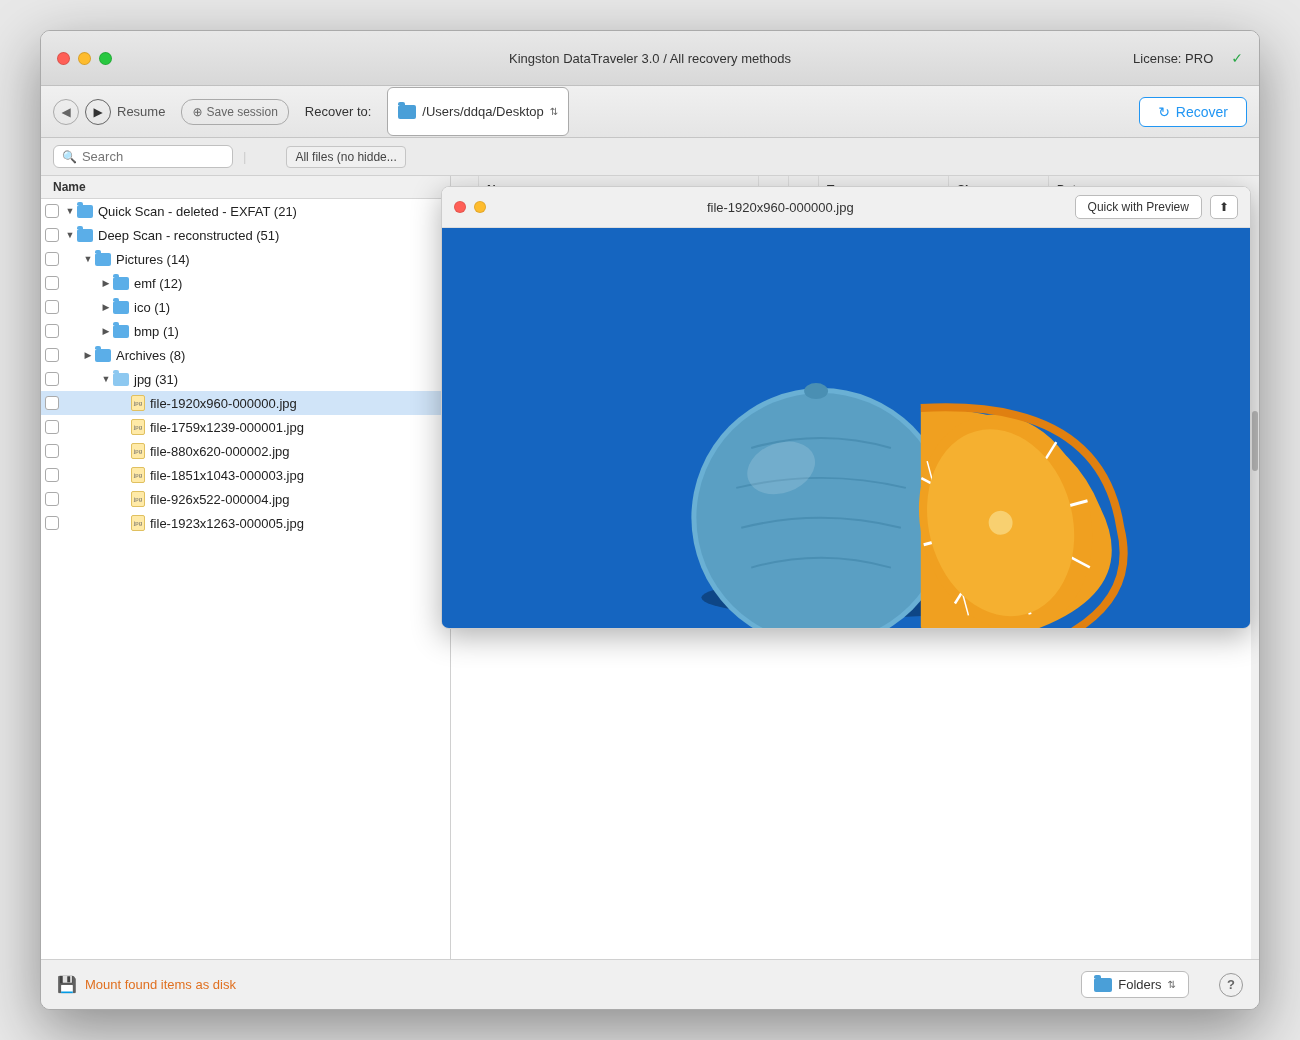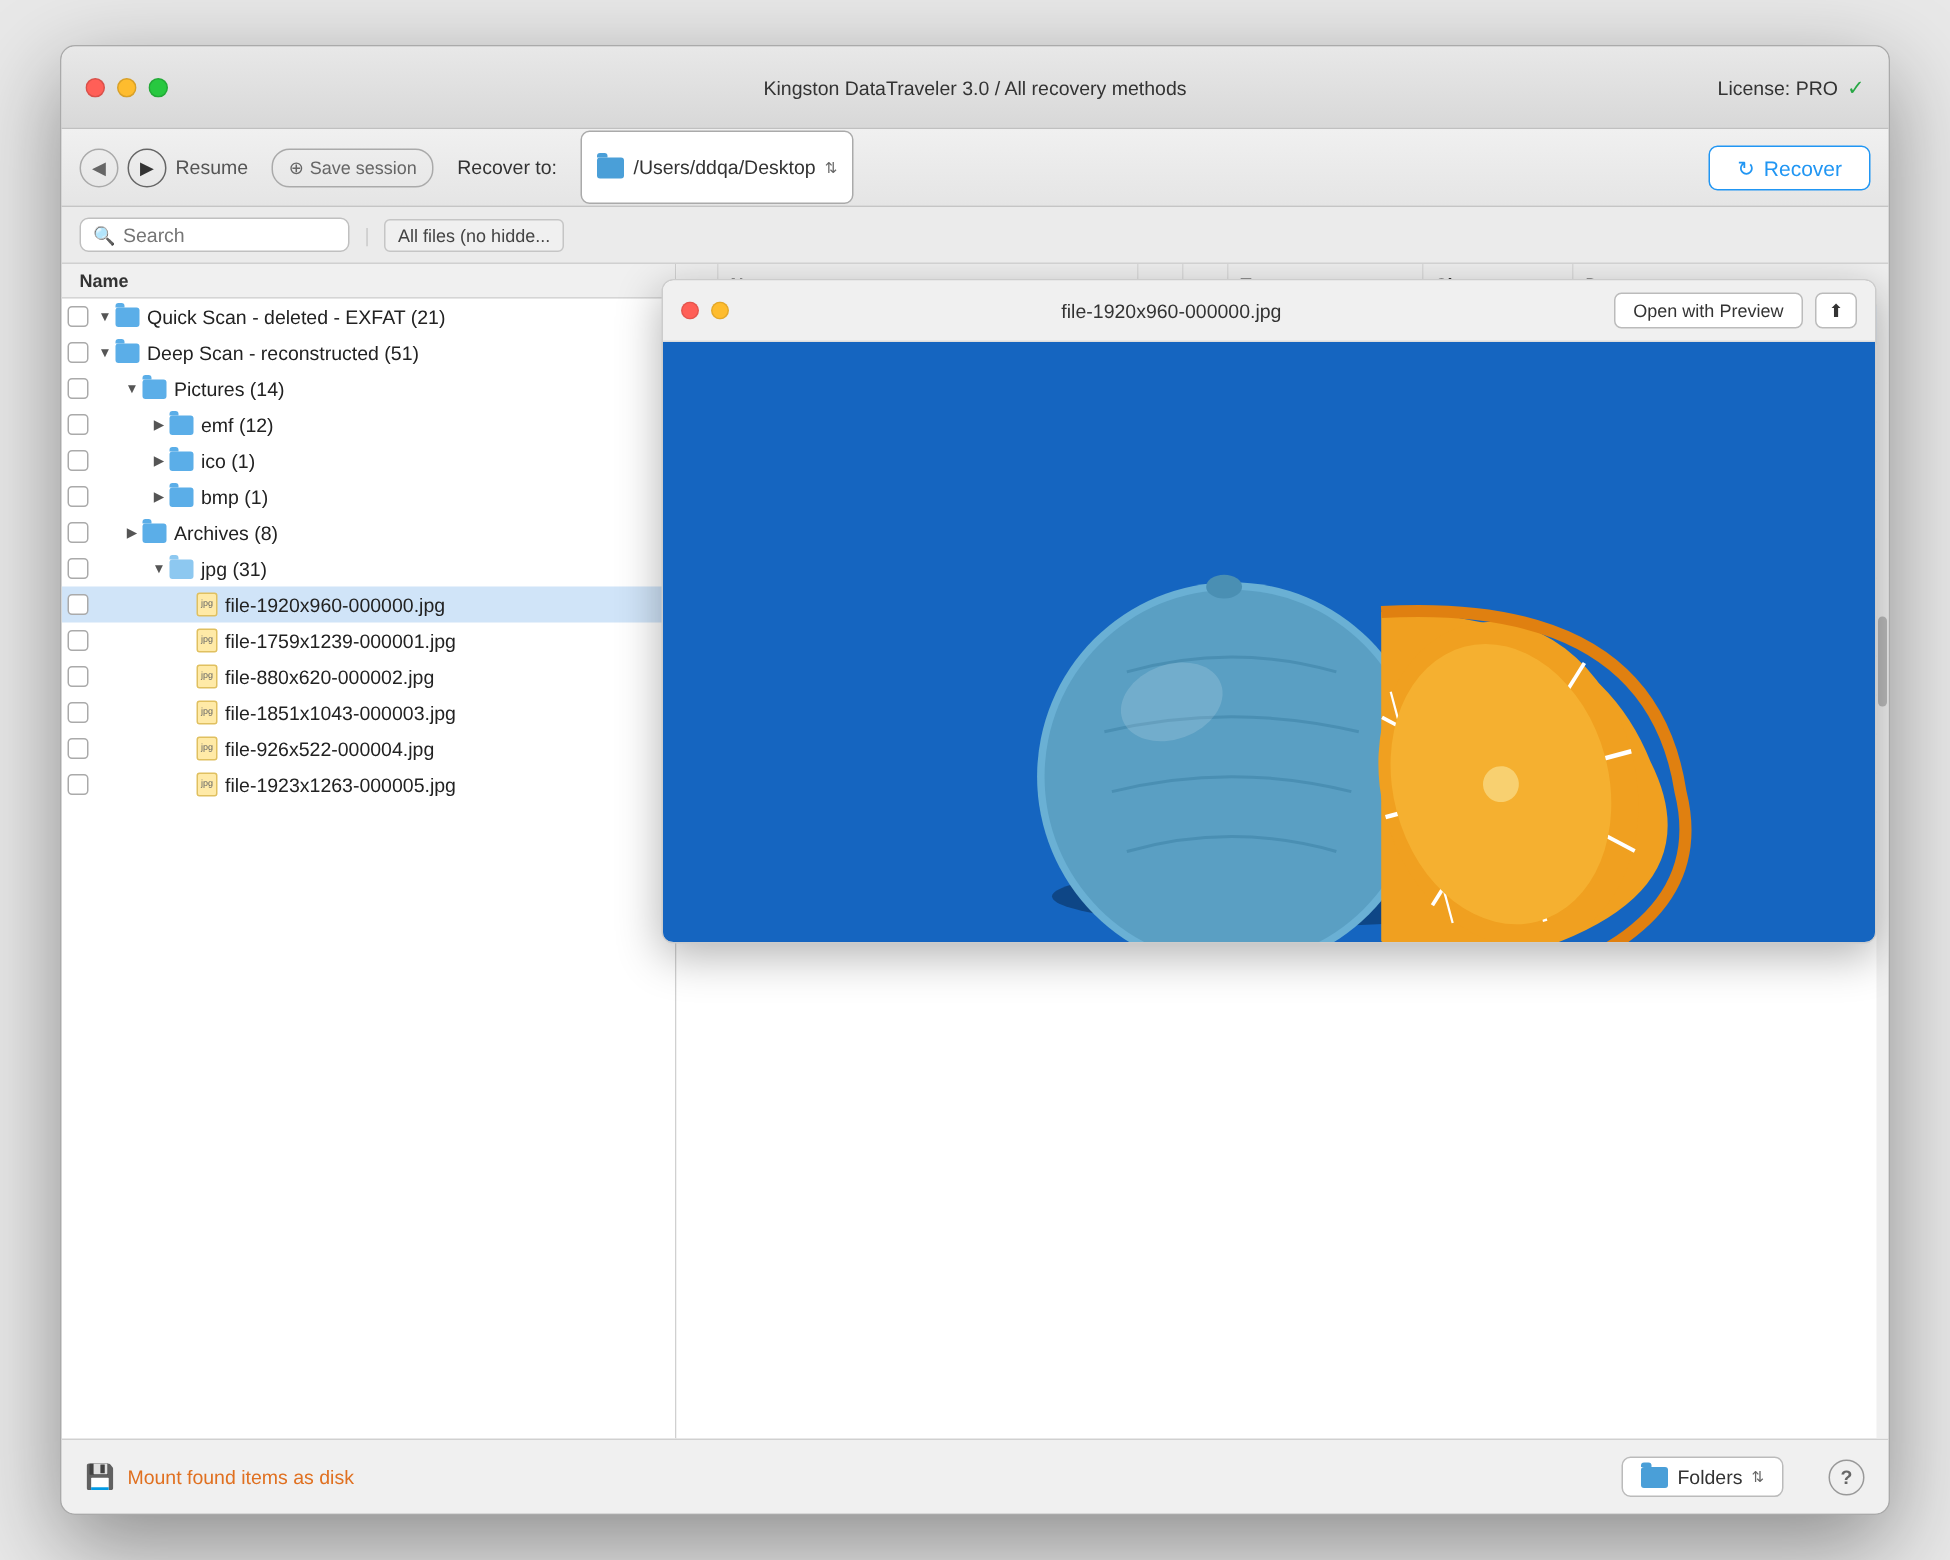--- a/index.html
+++ b/index.html
@@ -56,21 +56,21 @@
       left: 50%;
       transform: translateX(-50%);
       font-size: 13px;
       font-weight: 500;
       color: #333;
     }
     .titlebar-license {
       margin-left: auto;
       display: flex;
       align-items: center;
-      gap: 6px;
+      gap: 18px;
       color: #333;
       font-size: 13px;
     }
     .license-pro-badge {
       color: #28a745;
       font-size: 14px;
     }
 
     
     .toolbar {
@@ -193,20 +193,21 @@
       color: #333;
     }
     .filter-badge {
       background: #f0f0f0;
       border: 1px solid #c5c5c5;
       border-radius: 4px;
       padding: 3px 8px;
       font-size: 12px;
       color: #444;
       cursor: pointer;
+      margin-left: 30px;
     }
 
     
     .main-content {
       display: flex;
       flex: 1;
       overflow: hidden;
       position: relative;
     }
 
@@ -955,21 +956,21 @@
         <div class="scrollbar-thumb"></div>
       </div>
 
     </div>
 
     <div class="preview-overlay">
       <div class="preview-titlebar">
         <div class="preview-tl ptl-close"></div>
         <div class="preview-tl ptl-min"></div>
         <div class="preview-filename">file-1920x960-000000.jpg</div>
-        <button class="preview-open-btn">Open with Preview</button>
+        <button class="preview-open-btn">Quick with Preview</button>
         <button class="preview-share-btn">
           <span>⬆</span>
         </button>
       </div>
       <div class="preview-image-area">
 
         <svg viewBox="0 0 810 400" xmlns="http://www.w3.org/2000/svg">
           <rect width="810" height="400" fill="#1565c0"></rect>
 
           <ellipse cx="420" cy="370" rx="160" ry="20" fill="rgba(0,0,0,0.3)"></ellipse>

